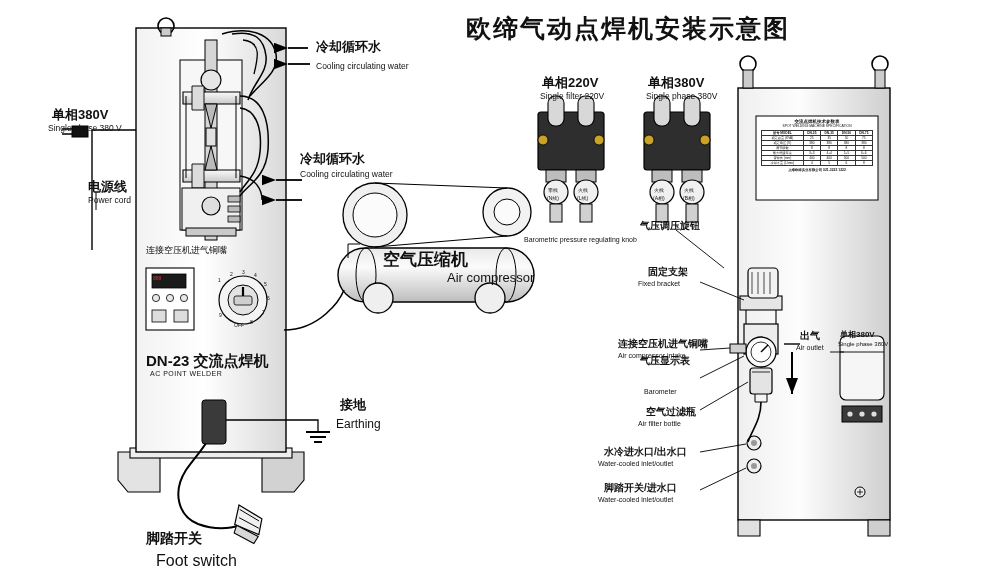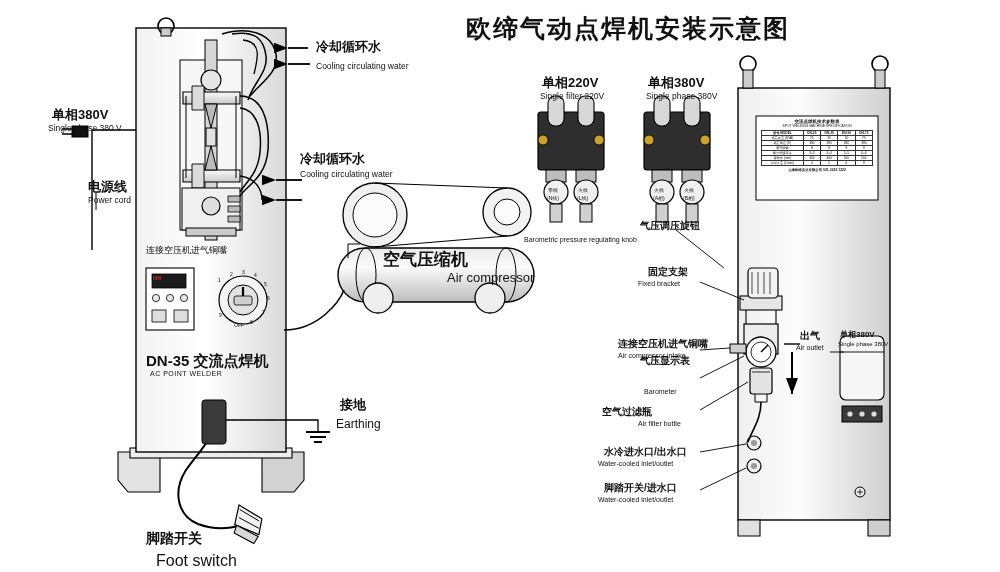--- a/index.html
+++ b/index.html
@@ -256,21 +256,21 @@
 <div class="lbl cn" style="left:88px;top:180px;">电源线</div>
 <div class="lbl en" style="left:88px;top:196px;text-align:right;">Power cord</div>
 
 <div class="lbl cn" style="left:316px;top:40px;">冷却循环水</div>
 <div class="lbl en" style="left:316px;top:62px;">Cooling circulating water</div>
 
 <div class="lbl cn" style="left:300px;top:152px;">冷却循环水</div>
 <div class="lbl en" style="left:300px;top:170px;">Cooling circulating water</div>
 
 <div class="lbl corp" style="left:146px;top:245px;">连接空压机进气铜嘴</div>
-<div class="lbl machine-name" style="left:146px;top:352px;">DN-35 交流点焊机</div>
+<div class="lbl machine-name" style="left:146px;top:352px;">DN-23 交流点焊机</div>
 <div class="lbl machine-sub" style="left:150px;top:370px;">AC POINT WELDER</div>
 <div class="lbl tiny" style="left:153px;top:276px;color:#d33;">888</div>
 <div class="lbl tiny" style="left:234px;top:323px;">OFF</div>
 <div class="lbl tiny" style="left:218px;top:278px;">1</div>
 <div class="lbl tiny" style="left:230px;top:272px;">2</div>
 <div class="lbl tiny" style="left:242px;top:270px;">3</div>
 <div class="lbl tiny" style="left:254px;top:273px;">4</div>
 <div class="lbl tiny" style="left:264px;top:282px;">5</div>
 <div class="lbl tiny" style="left:267px;top:296px;">6</div>
 <div class="lbl tiny" style="left:262px;top:310px;">7</div>
@@ -305,21 +305,21 @@
 
 <div class="lbl cn-sm" style="left:648px;top:266px;">固定支架</div>
 <div class="lbl en-sm" style="left:638px;top:280px;">Fixed bracket</div>
 
 <div class="lbl cn-sm" style="left:618px;top:338px;">连接空压机进气铜嘴</div>
 <div class="lbl en-sm" style="left:618px;top:352px;">Air compressor intake</div>
 
 <div class="lbl cn-sm" style="left:640px;top:355px;">气压显示表</div>
 <div class="lbl en-sm" style="left:644px;top:388px;">Barometer</div>
 
-<div class="lbl cn-sm" style="left:602px;top:406px;">空气过滤瓶</div>
+<div class="lbl cn-sm" style="left:646px;top:406px;">空气过滤瓶</div>
 <div class="lbl en-sm" style="left:638px;top:420px;">Air filter bottle</div>
 
 <div class="lbl cn-sm" style="left:604px;top:446px;text-align:center;">水冷进水口/出水口</div>
 <div class="lbl en-sm" style="left:598px;top:460px;">Water-cooled inlet/outlet</div>
 
 <div class="lbl cn-sm" style="left:604px;top:482px;">脚踏开关/进水口</div>
 <div class="lbl en-sm" style="left:598px;top:496px;">Water-cooled inlet/outlet</div>
 
 <div class="lbl cn-sm" style="left:800px;top:330px;">出气</div>
 <div class="lbl en-sm" style="left:796px;top:344px;">Air outlet</div>

